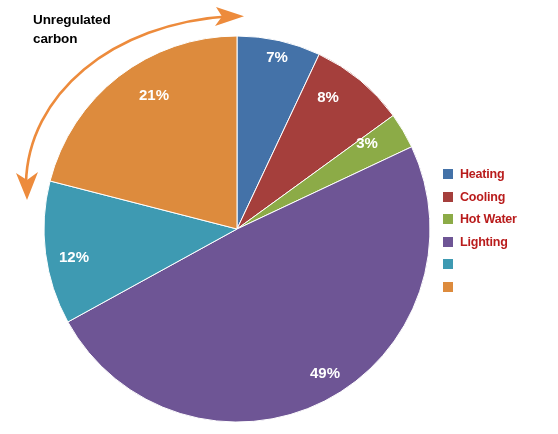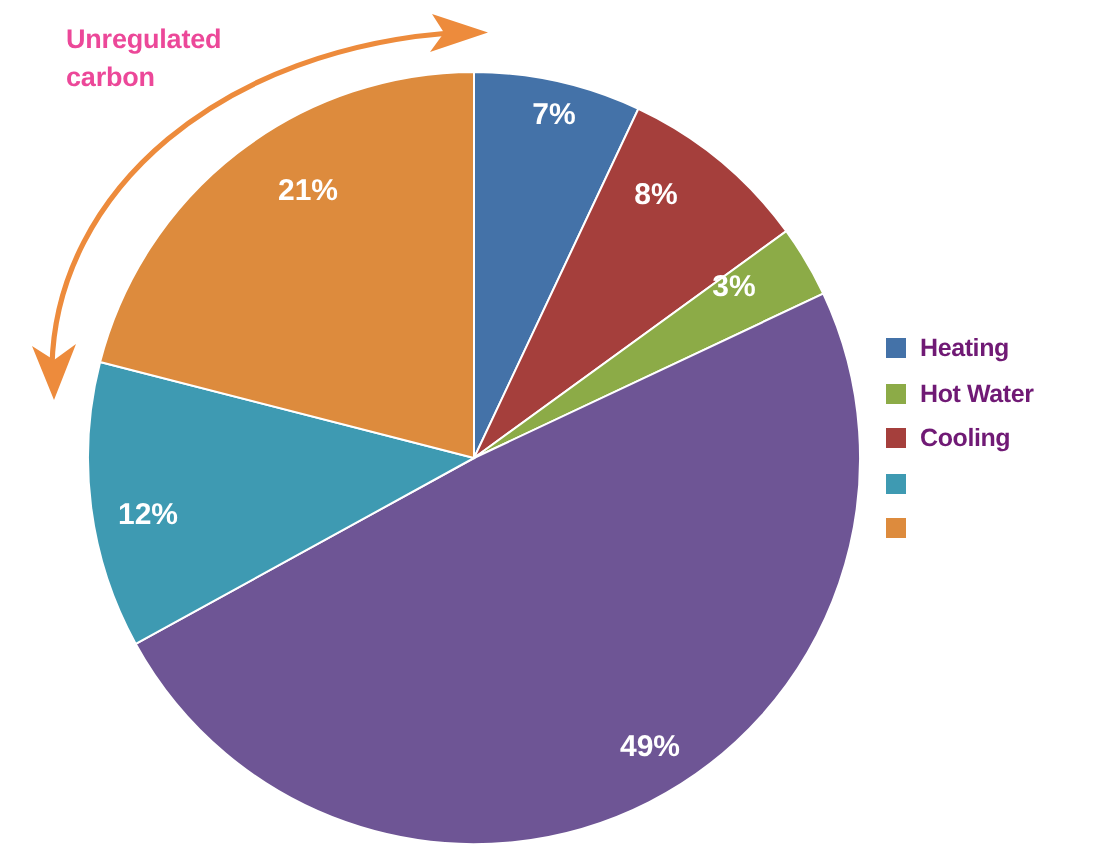--- a/index.html
+++ b/index.html
@@ -30,21 +30,21 @@
   }
   .annotation-text {
     position: absolute;
     left: 33px;
     top: 10px;
     width: 130px;
     font-family: "Liberation Sans", sans-serif;
     font-size: 13.5px;
     font-weight: bold;
     line-height: 1.42;
-    color: #ec4899;
+    color: #000000;
     letter-spacing: -0.1px;
   }
   #legend {
     position: absolute;
     left: 443px;
     top: 163px;
     width: 112px;
   }
   .legend-row {
     display: flex;
@@ -54,21 +54,21 @@
   .legend-swatch {
     width: 10px;
     height: 10px;
     flex: 0 0 10px;
     margin-right: 7px;
   }
   .legend-label {
     font-family: "Liberation Sans", sans-serif;
     font-size: 12.5px;
     font-weight: bold;
-    color: #701a75;
+    color: #b91c1c;
     white-space: nowrap;
     letter-spacing: -0.2px;
   }
 </style>
 </head>
 <body>
 
 <div id="stage">
 
   <svg id="pie-svg" viewBox="0 0 558 434">
@@ -101,26 +101,30 @@
     <div>Unregulated</div>
     <div>carbon</div>
   </div>
 
   <div id="legend">
     <div class="legend-row">
       <span class="legend-swatch" id="sw-0" style="background: rgb(68, 114, 168);"></span>
       <span class="legend-label">Heating</span>
     </div>
     <div class="legend-row">
+      <span class="legend-swatch" id="sw-1" style="background: rgb(165, 63, 60);"></span>
+      <span class="legend-label">Cooling</span>
+    </div>
+    <div class="legend-row">
       <span class="legend-swatch" id="sw-2" style="background: rgb(140, 171, 71);"></span>
       <span class="legend-label">Hot Water</span>
     </div>
     <div class="legend-row">
-      <span class="legend-swatch" id="sw-1" style="background: rgb(165, 63, 60);"></span>
-      <span class="legend-label">Cooling</span>
+      <span class="legend-swatch" id="sw-3" style="background: rgb(110, 85, 149);"></span>
+      <span class="legend-label">Lighting</span>
     </div>
     <div class="legend-row">
       <span class="legend-swatch" id="sw-4" style="background: rgb(62, 154, 178);"></span>
     </div>
     <div class="legend-row">
       <span class="legend-swatch" id="sw-5" style="background: rgb(221, 139, 61);"></span>
     </div>
   </div>
 
 </div>

